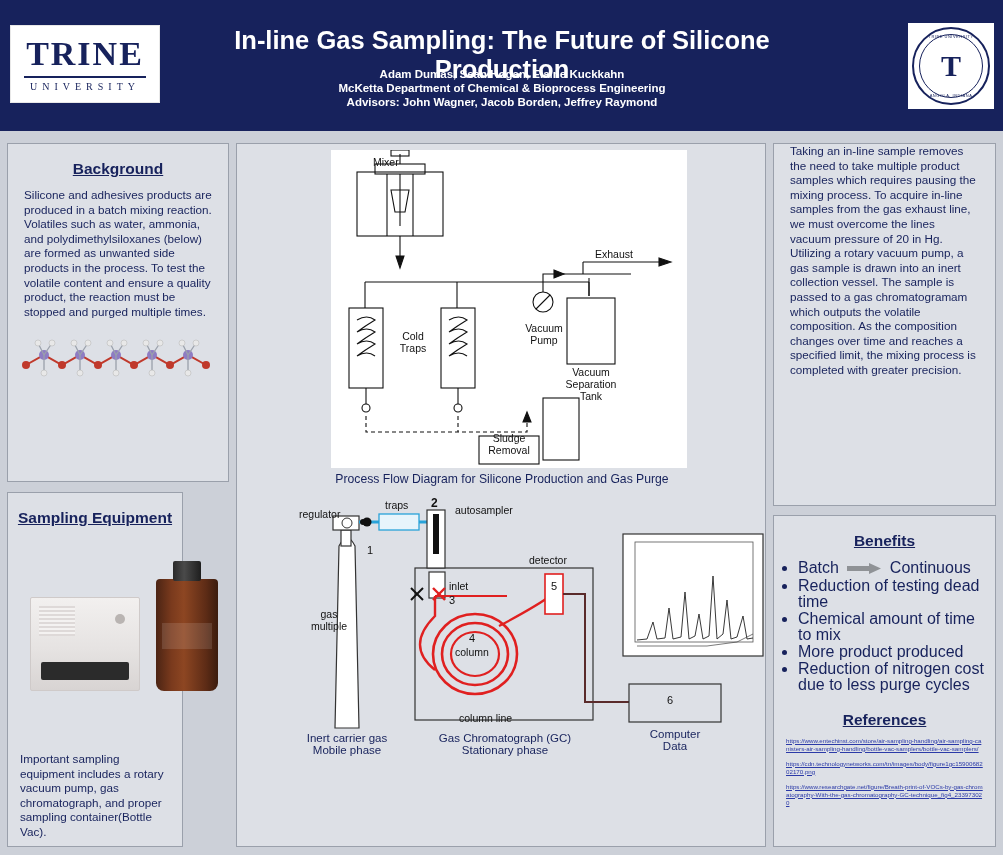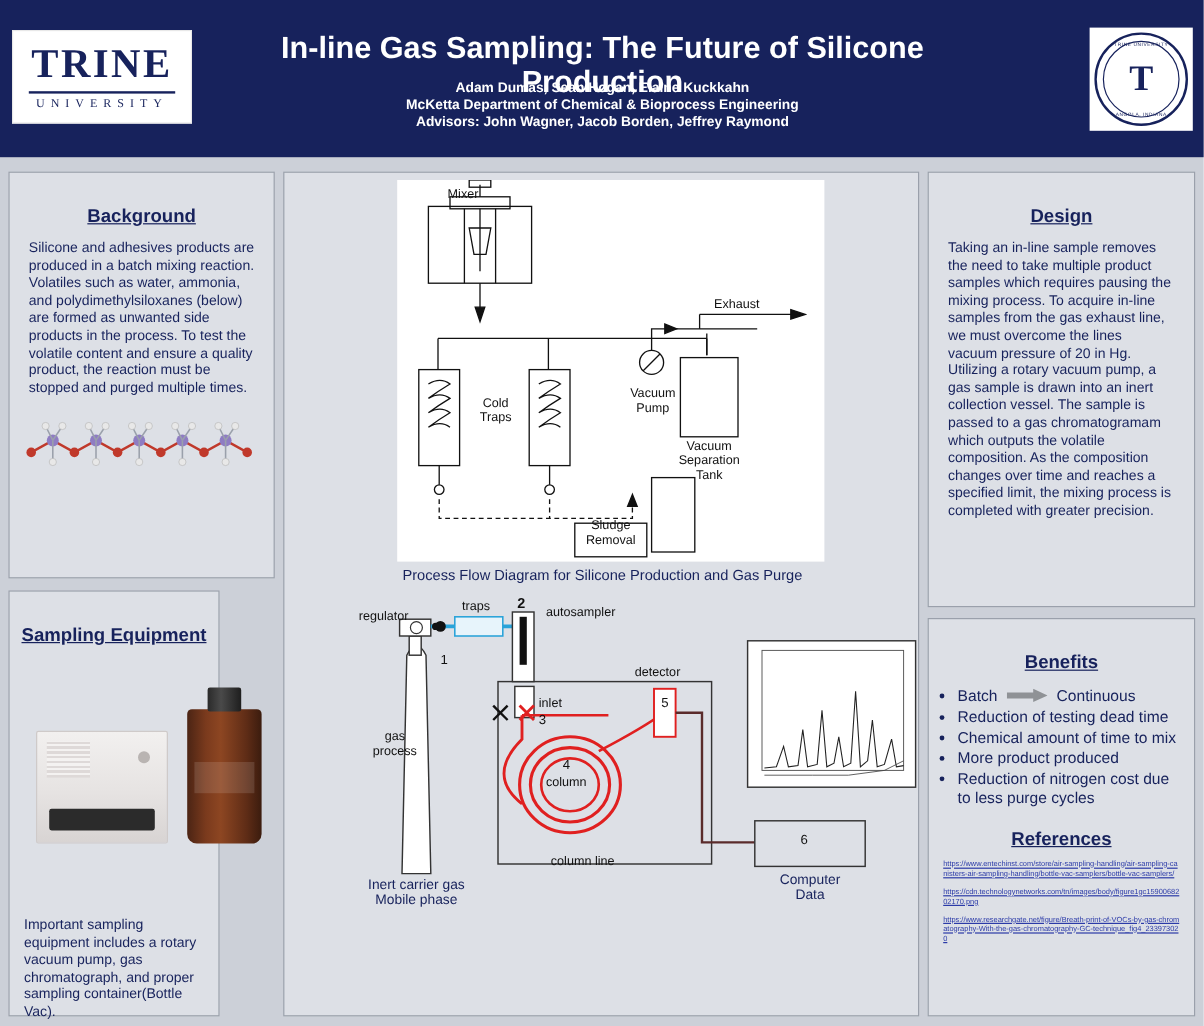--- a/index.html
+++ b/index.html
@@ -125,21 +125,21 @@
     background: #dde0e6;
     border: 1px solid #9aa0ab;
     box-sizing: border-box;
   }
   .panel-title {
     text-align: center;
     font-size: 15.5px;
     font-weight: bold;
     color: #17225c;
     text-decoration: underline;
-    margin: 28px 0 10px 0;
+    margin: 16px 0 10px 0;
   }
   .panel-body {
     font-size: 11.7px;
     color: #17225c;
     line-height: 14.6px;
     padding: 0 16px;
   }
   
   #panel-background { left: 7px; top: 143px; width: 222px; height: 339px; }
   #panel-sampling   { left: 7px; top: 492px; width: 176px; height: 355px; }
@@ -242,21 +242,21 @@
     position: absolute;
     font-size: 10.5px;
     color: #111111;
     font-family: "Liberation Sans", sans-serif;
   }
   .lbl-blue { color: #17225c; }
   
   .benefit-list {
     margin: 4px 0 0 0;
     padding: 0 10px 0 24px;
-    font-size: 13px;
+    font-size: 16px;
     color: #17225c;
     line-height: 16px;
   }
   .benefit-list li { margin-bottom: 1px; }
   .arrow-inline {
     display: inline-block;
     vertical-align: middle;
     margin: 0 4px;
   }
   .ref-title {
@@ -514,32 +514,33 @@
       <div class="lbl" style="left:194px; top:0px; font-weight:bold; font-size:12px;">2</div>
       <div class="lbl" style="left:130px; top:48px; font-size:11px;">1</div>
       <div class="lbl" style="left:212px; top:84px;">inlet</div>
       <div class="lbl" style="left:212px; top:98px; font-size:11px;">3</div>
       <div class="lbl" style="left:292px; top:58px;">detector</div>
       <div class="lbl" style="left:314px; top:84px; font-size:11px;">5</div>
       <div class="lbl" style="left:232px; top:136px; font-size:11px;">4</div>
       <div class="lbl" style="left:218px; top:150px;">column</div>
       <div class="lbl" style="left:222px; top:216px;">column line</div>
       <div class="lbl" style="left:70px; top:112px; width:44px; text-align:center; white-space:pre-line;">gas
-process</div>
+multiple</div>
       <div class="lbl" style="left:430px; top:198px; font-size:11px;">6</div>
       <div class="lbl lbl-blue" style="left:50px; top:236px; width:120px; text-align:center; white-space:pre-line; font-size:11.5px;">Inert carrier gas
 Mobile phase</div>
+      <div class="lbl lbl-blue" style="left:178px; top:236px; width:180px; text-align:center; white-space:pre-line; font-size:11.5px;">Gas Chromatograph (GC)
+Stationary phase</div>
       <div class="lbl lbl-blue" style="left:384px; top:232px; width:108px; text-align:center; white-space:pre-line; font-size:11.5px;">Computer
 Data</div>
     </div>
 
   </div>
 
   <div class="panel" id="panel-design">
-    <div class="panel-title">Design</div>
     <div class="panel-body">Taking an in-line sample removes the need to take multiple product samples which requires pausing the mixing process. To acquire in-line samples from the gas exhaust line, we must overcome the lines vacuum pressure of 20 in Hg. Utilizing a rotary vacuum pump, a gas sample is drawn into an inert collection vessel. The sample is passed to a gas chromatogramam which outputs the volatile composition. As the composition changes over time and reaches a specified limit, the mixing process is completed with greater precision.</div>
   </div>
 
   <div class="panel" id="panel-benefits">
     <div class="panel-title">Benefits</div>
     <ul class="benefit-list">
       <li>
         <span>Batch</span>
         <span class="arrow-inline">
           <svg width="34" height="11" viewBox="0 0 34 11">

